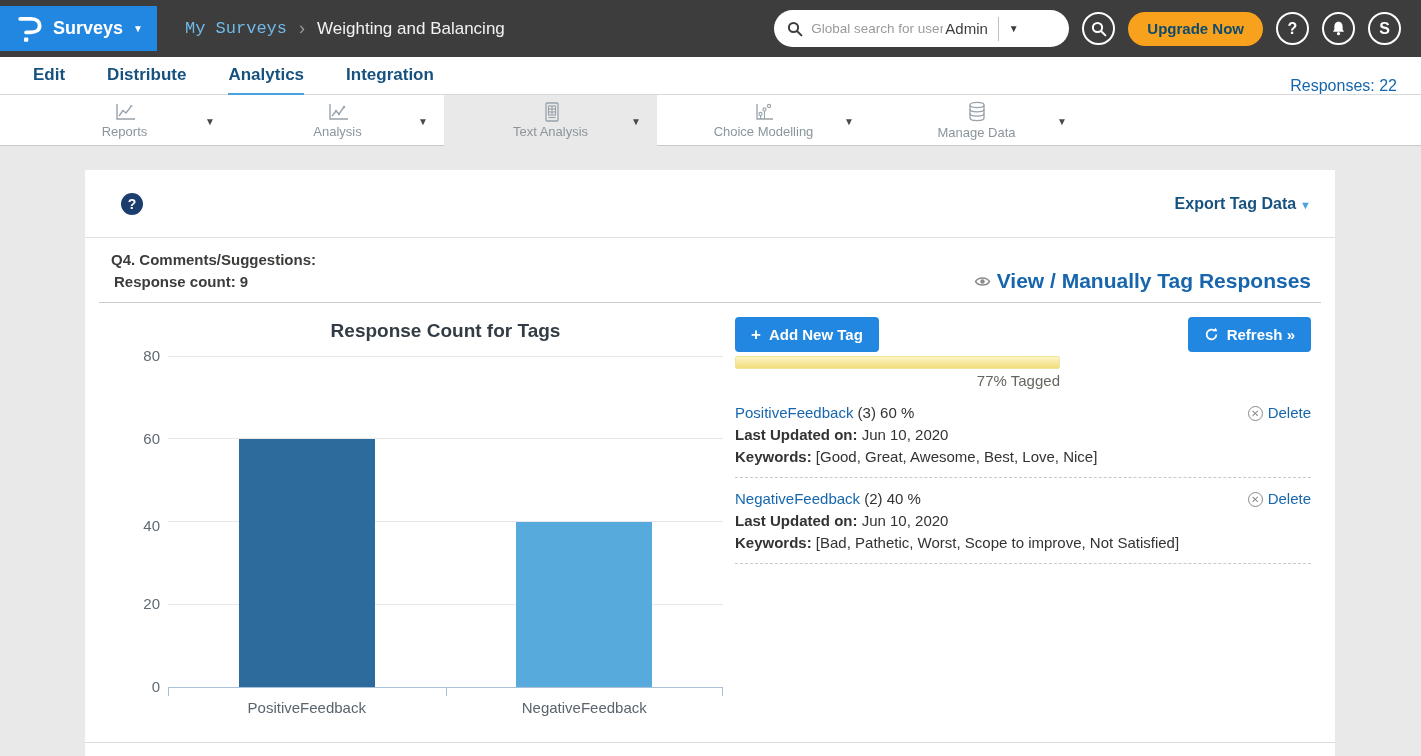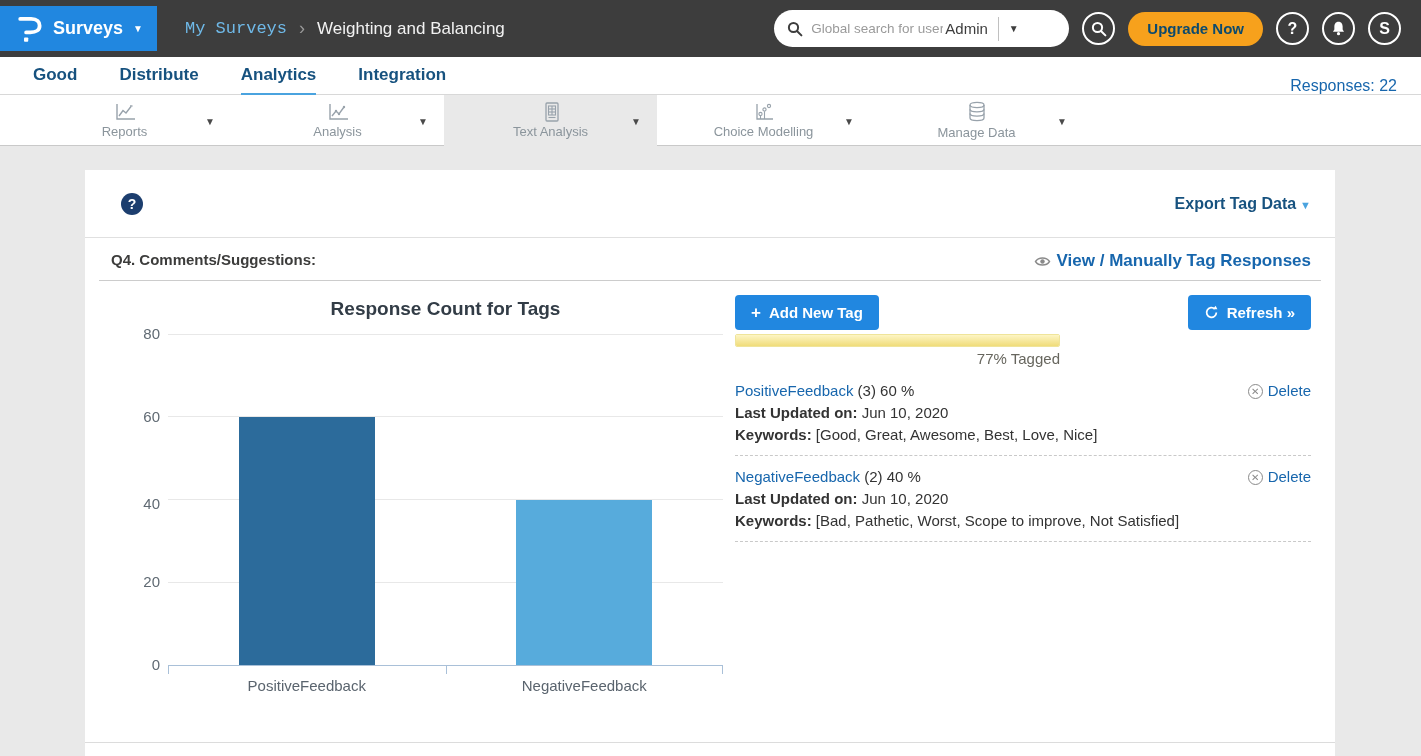--- a/index.html
+++ b/index.html
@@ -60,21 +60,21 @@
                 font-weight:bold; font-size:14px; display:inline-flex; align-items:center;
                 justify-content:center; margin-left:10px; cursor:pointer; }
   .export { margin-left:auto; color:#17527f; font-size:16px; font-weight:600; cursor:pointer; }
   .export .caret-b { color:#4aa3df; font-size:11px; margin-left:4px; }
 
   .q-section { margin:0 14px; padding:11px 10px 9px 12px; border-bottom:1px solid #cccccc;
                display:flex; justify-content:space-between; }
   .q-title { font-size:15px; font-weight:bold; color:#3c3c3b; line-height:22px; }
   .q-count { font-size:15px; font-weight:bold; color:#3c3c3b; line-height:22px; padding-left:3px; }
   .view-tag { align-self:flex-end; display:flex; align-items:center; gap:6px; color:#1766ad;
-              font-size:17px; font-weight:bold; cursor:pointer; }
+              font-size:21px; font-weight:bold; cursor:pointer; }
 
   .content { position:relative; height:430px; }
 
   
   .chart { position:absolute; left:30px; top:10px; width:650px; height:420px; }
   .chart-title { text-align:center; width:555px; margin-left:53px; font-size:19px; font-weight:bold;
                  color:#323c46; padding-top:7px; }
   .ylabels { position:absolute; left:0; top:43px; width:45px; height:331px; }
   .ylabel { position:absolute; right:0; font-size:15px; color:#606a73; }
   .plot { position:absolute; left:53px; top:43px; width:555px; height:331px; }
@@ -154,21 +154,21 @@
         <circle cx="8" cy="12.9" r="1.5" fill="#ffffff"></circle>
       </svg>
     </div>
     <div class="circle-btn">
       <span>S</span>
     </div>
   </div>
 </div>
 
 <div class="nav-row">
-  <span class="nav-item">Good</span>
+  <span class="nav-item">Edit</span>
   <span class="nav-item">Distribute</span>
   <span class="nav-item active">Analytics</span>
   <span class="nav-item">Integration</span>
   <span class="responses">Responses: 22</span>
 </div>
 
 <div class="toolbar">
   <div class="tool-item">
     <svg width="24" height="19" viewBox="0 0 24 19">
       <polyline points="4,1 4,16 22,16" fill="none" stroke="#98a2ab" stroke-width="1.4"></polyline>
@@ -229,20 +229,21 @@
   <div class="card-header">
     <span class="help-badge">?</span>
     <span class="export">
       <span>Export Tag Data</span><span class="caret-b">▼</span>
     </span>
   </div>
 
   <div class="q-section">
     <div>
       <div class="q-title">Q4. Comments/Suggestions:</div>
+      <div class="q-count">Response count: 9</div>
     </div>
     <div class="view-tag">
       <svg width="17" height="13" viewBox="0 0 17 13">
         <path d="M1.5 6.5 C4.5 1.8 12.5 1.8 15.5 6.5 C12.5 11.2 4.5 11.2 1.5 6.5 Z" fill="none" stroke="#8a8a8a" stroke-width="1.4"></path>
         <circle cx="8.5" cy="6.5" r="2.2" fill="#8a8a8a"></circle>
       </svg>
       <span>View / Manually Tag Responses</span>
     </div>
   </div>
 

